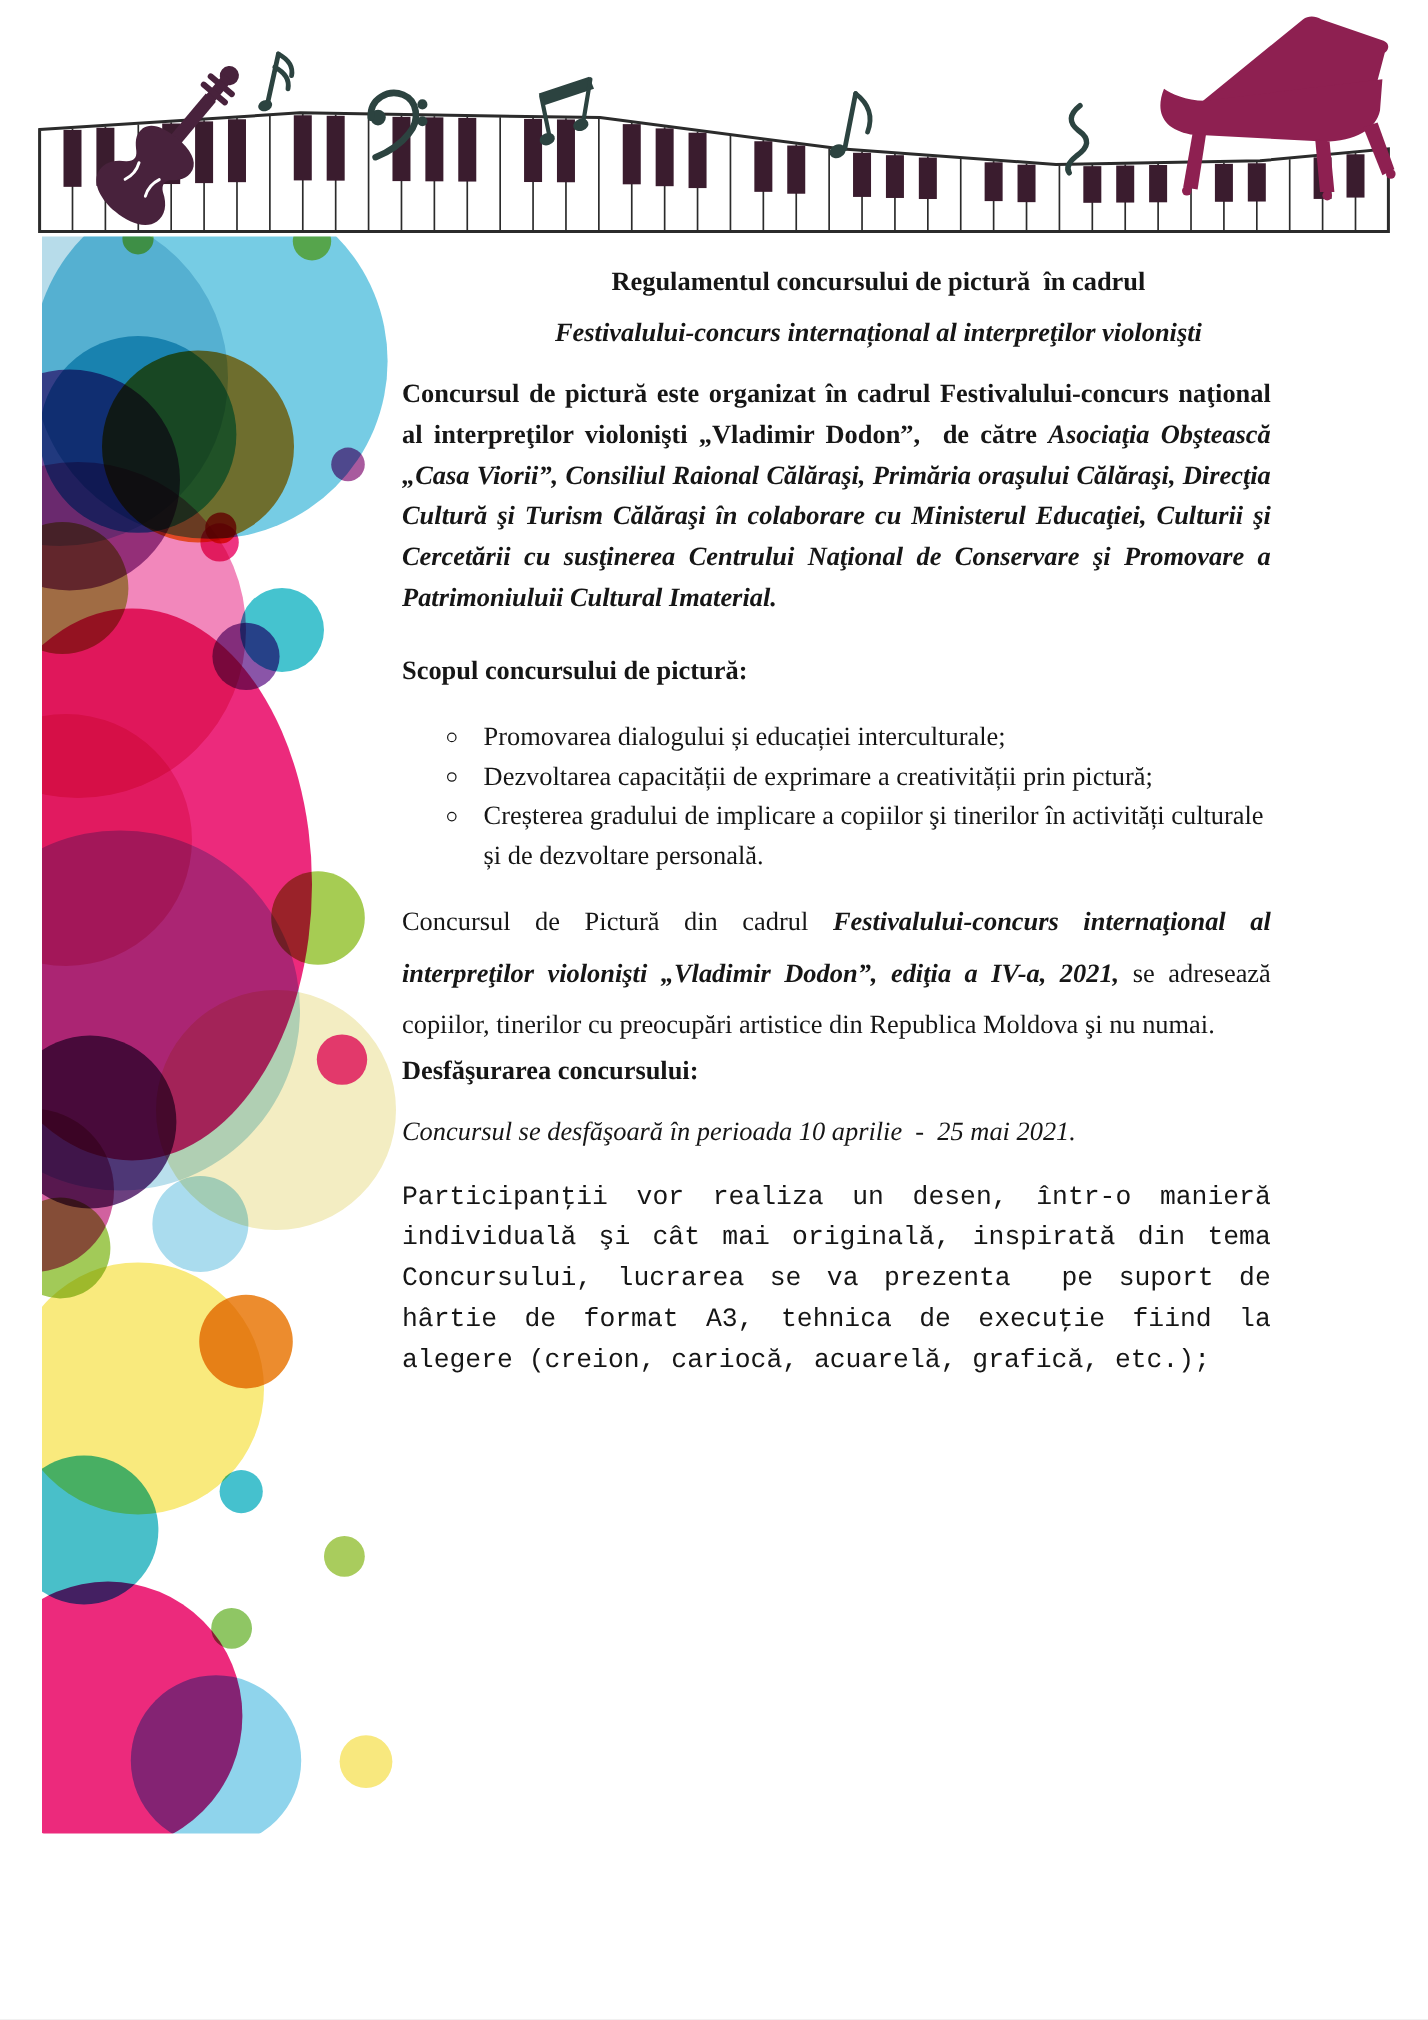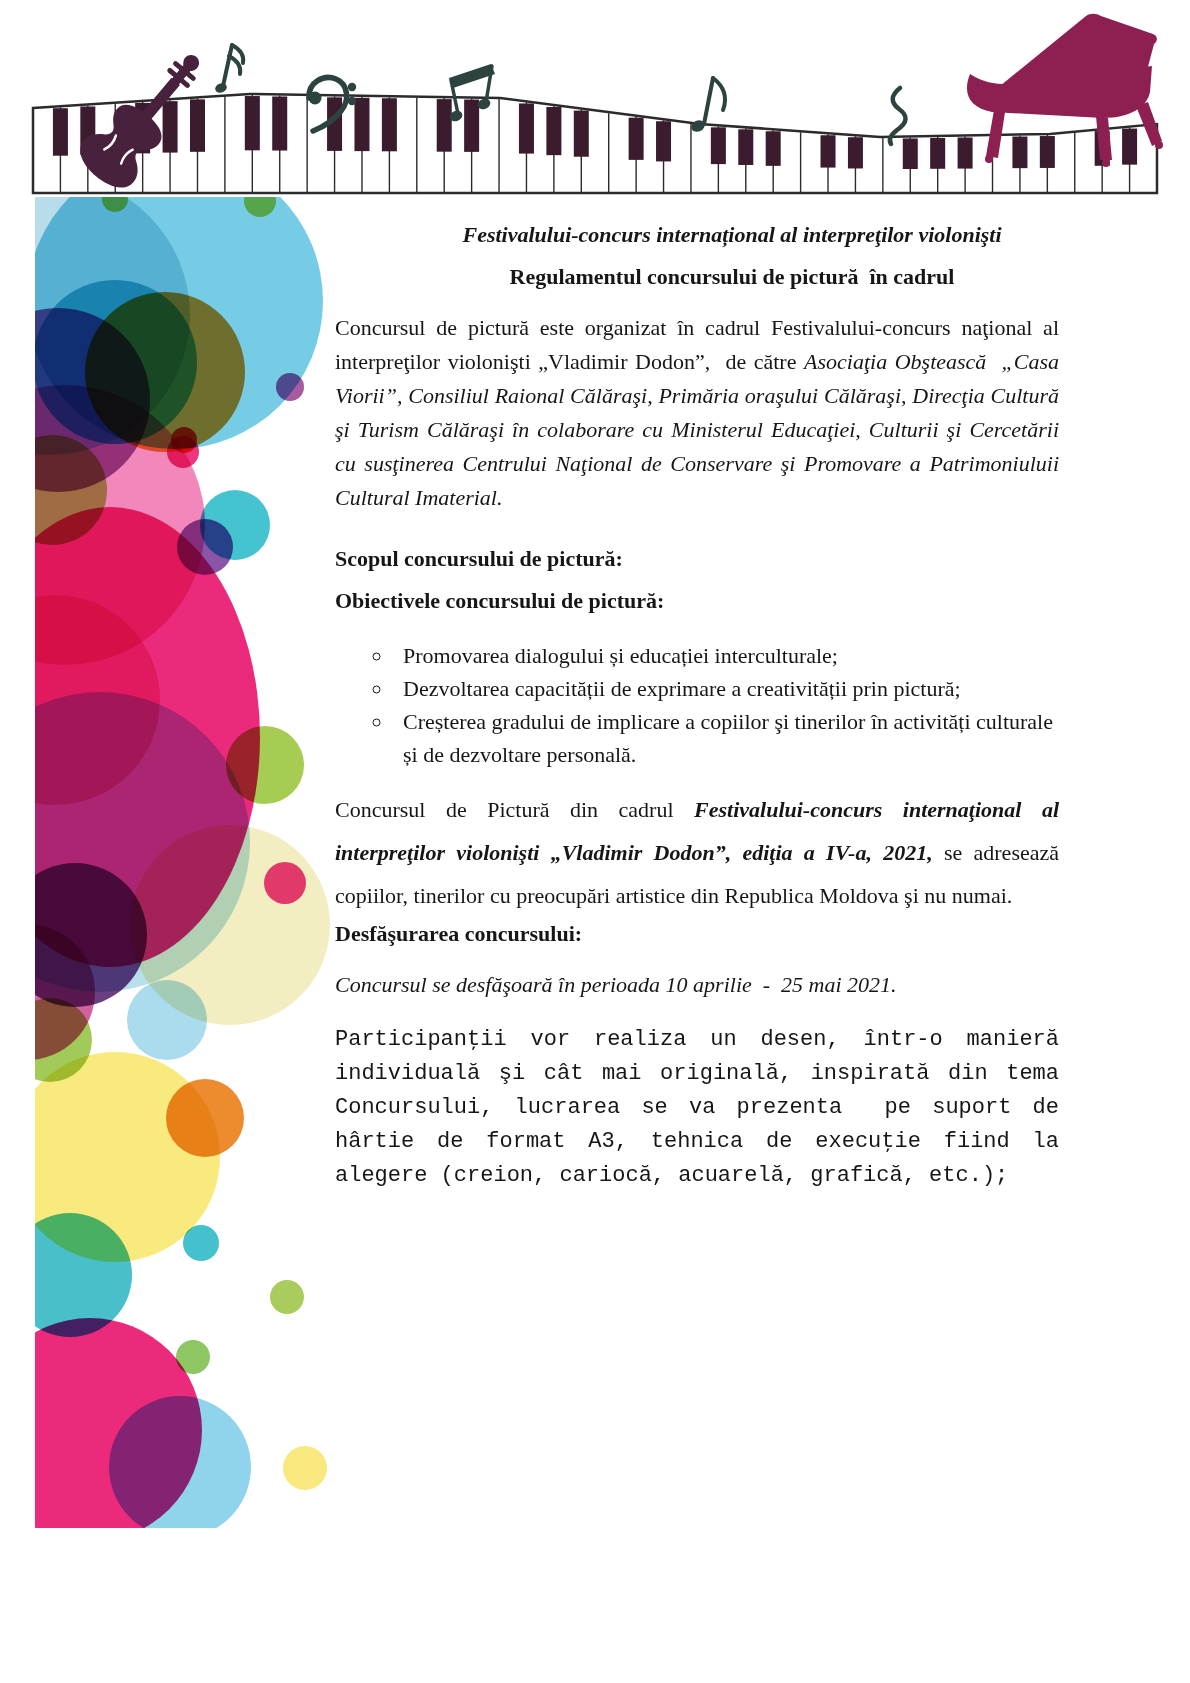--- a/index.html
+++ b/index.html
@@ -18,21 +18,21 @@
   .bubble{position:absolute;border-radius:50%;mix-blend-mode:multiply;}
   
   .content{position:absolute;left:335px;top:214px;width:724px;font-size:22px;line-height:34px;}
   .content p{margin:0;white-space:pre-wrap;}
   .title-line{text-align:center;font-weight:bold;line-height:42px;padding-left:70px;white-space:pre-wrap;}
   .title-it{font-style:italic;}
   .just{text-align:justify;}
   .it{font-style:italic;}
   .bi{font-weight:bold;font-style:italic;}
   .h{font-weight:bold;}
-  .p-intro{margin-top:13px !important;}
+  .p-intro{margin-top:13px !important;font-weight:bold;}
   .h-scope{margin-top:27px !important;}
   .p-scope{margin-top:26px !important;}
   .h-obj{margin-top:8px !important;}
   ul.objectives{margin:21px 0 0 0;padding-left:58px;list-style-type:circle;line-height:33px;}
   ul.objectives li{padding-left:10px;}
   .h-theme{margin-top:14px !important;}
   .p-theme{margin-top:17px !important;line-height:43px;}
   .h-sched{margin-top:0 !important;}
   .p-period{margin-top:17px !important;font-style:italic;}
   .p-details{margin-top:21px !important;font-family:Liberation Mono, monospace;}
@@ -204,28 +204,27 @@
       <div class="bubble" style="left: -27px; top: 1016px; width: 124px; height: 124px; background: rgb(73, 191, 201);"></div>
       <div class="bubble" style="left: 148px; top: 1028px; width: 36px; height: 36px; background: rgb(69, 193, 206);"></div>
       <div class="bubble" style="left: 235px; top: 1083px; width: 34px; height: 34px; background: rgb(169, 204, 93);"></div>
       <div class="bubble" style="left: 141px; top: 1143px; width: 34px; height: 34px; background: rgb(143, 198, 100);"></div>
       <div class="bubble" style="left: -57px; top: 1121px; width: 224px; height: 224px; background: rgb(236, 42, 124);"></div>
       <div class="bubble" style="left: 74px; top: 1199px; width: 142px; height: 142px; background: rgb(143, 212, 236);"></div>
       <div class="bubble" style="left: 248px; top: 1249px; width: 44px; height: 44px; background: rgb(248, 232, 126);"></div>
     </div>
 
   <main class="content">
+    <p class="title-line">Regulamentul concursului de pictură  în cadrul</p>
     <p class="title-line title-it">Festivalului-concurs internațional al interpreţilor violonişti</p>
-    <p class="title-line">Regulamentul concursului de pictură  în cadrul</p>
 
     <p class="just p-intro"><span>Concursul de pictură este organizat în cadrul Festivalului-concurs naţional al interpreţilor violonişti „Vladimir Dodon”,  de către </span><span class="it">Asociaţia Obştească  „Casa Viorii”, Consiliul Raional Călăraşi, Primăria oraşului Călăraşi, Direcţia Cultură şi Turism Călăraşi în colaborare cu Ministerul Educaţiei, Culturii şi Cercetării cu susţinerea Centrului Naţional de Conservare şi Promovare a Patrimoniuluii Cultural Imaterial.</span></p>
 
     <p class="h h-scope">Scopul concursului de pictură:</p>
 
-    <p class="h h-obj">Obiectivele concursului de pictură:</p>
     <ul class="objectives">
       <li>Promovarea dialogului și educației interculturale;</li>
       <li>Dezvoltarea capacității de exprimare a creativității prin pictură;</li>
       <li>Creșterea gradului de implicare a copiilor şi tinerilor în activități culturale   și de dezvoltare personală.</li>
     </ul>
 
     <p class="just p-theme"><span>Concursul de Pictură din cadrul </span><span class="bi">Festivalului-concurs internaţional al interpreţilor violonişti „Vladimir Dodon”, ediţia a IV-a, 2021,</span><span> se adresează copiilor, tinerilor cu preocupări artistice din Republica Moldova şi nu numai.</span></p>
 
     <p class="h h-sched">Desfăşurarea concursului:</p>
     <p class="p-period">Concursul se desfăşoară în perioada 10 aprilie  -  25 mai 2021.</p>

